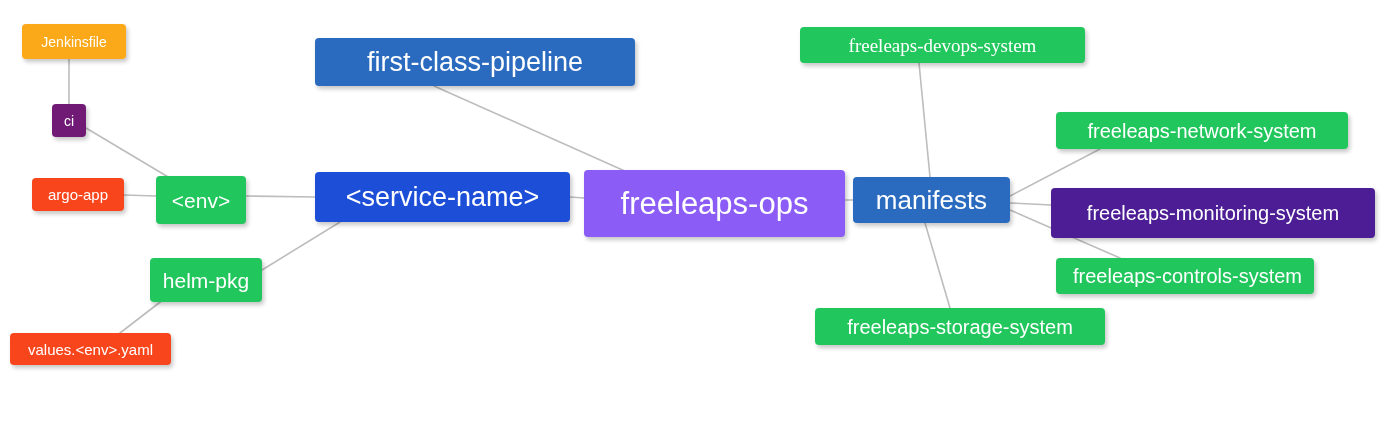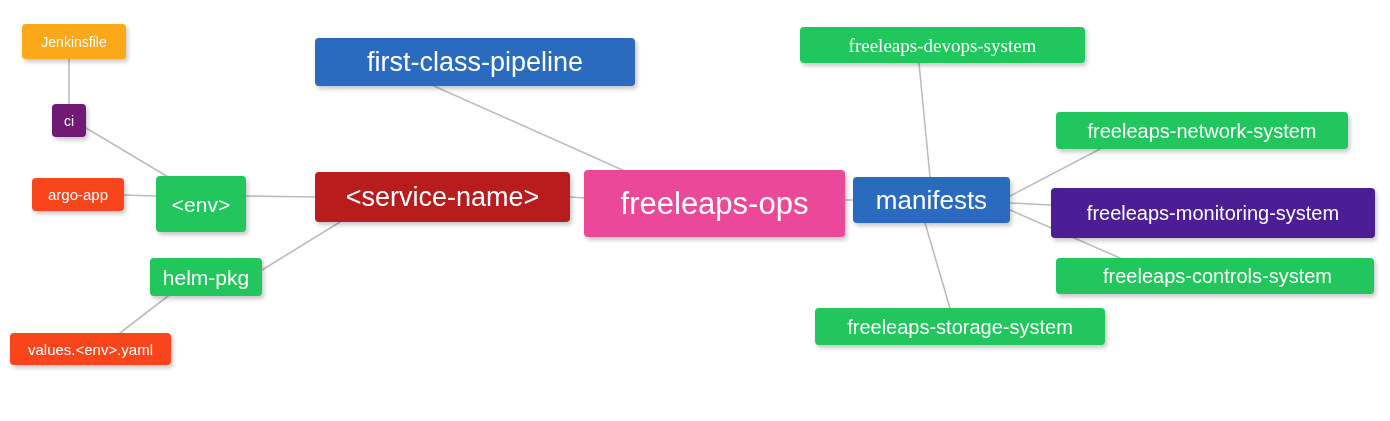--- a/index.html
+++ b/index.html
@@ -62,26 +62,26 @@
       <path d="M 930,177 L 919,63" stroke="#bdbdbd" stroke-width="1.6" fill="none" stroke-linecap="round"></path>
       <path d="M 1010,196 L 1100,149" stroke="#bdbdbd" stroke-width="1.6" fill="none" stroke-linecap="round"></path>
       <path d="M 1010,203 L 1051,205" stroke="#bdbdbd" stroke-width="1.6" fill="none" stroke-linecap="round"></path>
       <path d="M 1010,210 L 1120,258" stroke="#bdbdbd" stroke-width="1.6" fill="none" stroke-linecap="round"></path>
       <path d="M 925,223 L 950,308" stroke="#bdbdbd" stroke-width="1.6" fill="none" stroke-linecap="round"></path>
     </svg>
   <div id="nodes-layer">
       <div class="node n-amber" style="left: 22px; top: 24px; width: 104px; height: 35px; font-size: 14px; background: rgb(251, 169, 25);">Jenkinsfile</div>
       <div class="node n-red" style="left: 52px; top: 104px; width: 34px; height: 33px; font-size: 14px; background: #701a75;">ci</div>
       <div class="node n-red" style="left: 32px; top: 178px; width: 92px; height: 33px; font-size: 15px; background: rgb(249, 69, 28);">argo-app</div>
-      <div class="node n-green" style="left: 156px; top: 176px; width: 90px; height: 56px; font-size: 21px; background: rgb(33, 199, 92);">&lt;env&gt;</div>
-      <div class="node n-green" style="left: 150px; top: 258px; width: 112px; height: 38px; font-size: 21px; background: rgb(33, 199, 92);">helm-pkg</div>
+      <div class="node n-green" style="left: 156px; top: 176px; width: 90px; height: 48px; font-size: 21px; background: rgb(33, 199, 92);">&lt;env&gt;</div>
+      <div class="node n-green" style="left: 150px; top: 258px; width: 112px; height: 44px; font-size: 21px; background: rgb(33, 199, 92);">helm-pkg</div>
       <div class="node n-red" style="left: 10px; top: 333px; width: 161px; height: 32px; font-size: 15px; background: rgb(249, 69, 28);">values.&lt;env&gt;.yaml</div>
       <div class="node n-blue" style="left: 315px; top: 38px; width: 320px; height: 48px; font-size: 27px; background: rgb(42, 107, 191);">first-class-pipeline</div>
-      <div class="node n-blue" style="left: 315px; top: 172px; width: 255px; height: 50px; font-size: 27px; background: #b91c1c;">&lt;service-name&gt;</div>
-      <div class="node n-root" style="left: 584px; top: 170px; width: 261px; height: 67px; font-size: 31px; background: #ec4899;">freeleaps-ops</div>
+      <div class="node n-blue" style="left: 315px; top: 172px; width: 255px; height: 50px; font-size: 27px; background: #1d4ed8;">&lt;service-name&gt;</div>
+      <div class="node n-root" style="left: 584px; top: 170px; width: 261px; height: 67px; font-size: 31px; background: #8b5cf6;">freeleaps-ops</div>
       <div class="node n-blue" style="left: 853px; top: 177px; width: 157px; height: 46px; font-size: 26px; background: rgb(42, 107, 191);">manifests</div>
       <div class="node n-green" style="left: 800px; top: 27px; width: 285px; height: 36px; font-size: 19px; background: rgb(33, 199, 92); font-family: Liberation Serif, serif;">freeleaps-devops-system</div>
       <div class="node n-green" style="left: 1056px; top: 112px; width: 292px; height: 37px; font-size: 20px; background: rgb(33, 199, 92);">freeleaps-network-system</div>
       <div class="node n-green" style="left: 1051px; top: 188px; width: 324px; height: 50px; font-size: 20px; background: #4c1d95;">freeleaps-monitoring-system</div>
-      <div class="node n-green" style="left: 1056px; top: 258px; width: 318px; height: 36px; font-size: 20px; background: rgb(33, 199, 92); padding-left: 15px;">freeleaps-controls-system</div>
+      <div class="node n-green" style="left: 1056px; top: 258px; width: 258px; height: 36px; font-size: 20px; background: rgb(33, 199, 92); padding-left: 15px;">freeleaps-controls-system</div>
       <div class="node n-green" style="left: 815px; top: 308px; width: 290px; height: 37px; font-size: 20px; background: rgb(33, 199, 92);">freeleaps-storage-system</div>
     </div>
 </div>
 
 </body></html>

